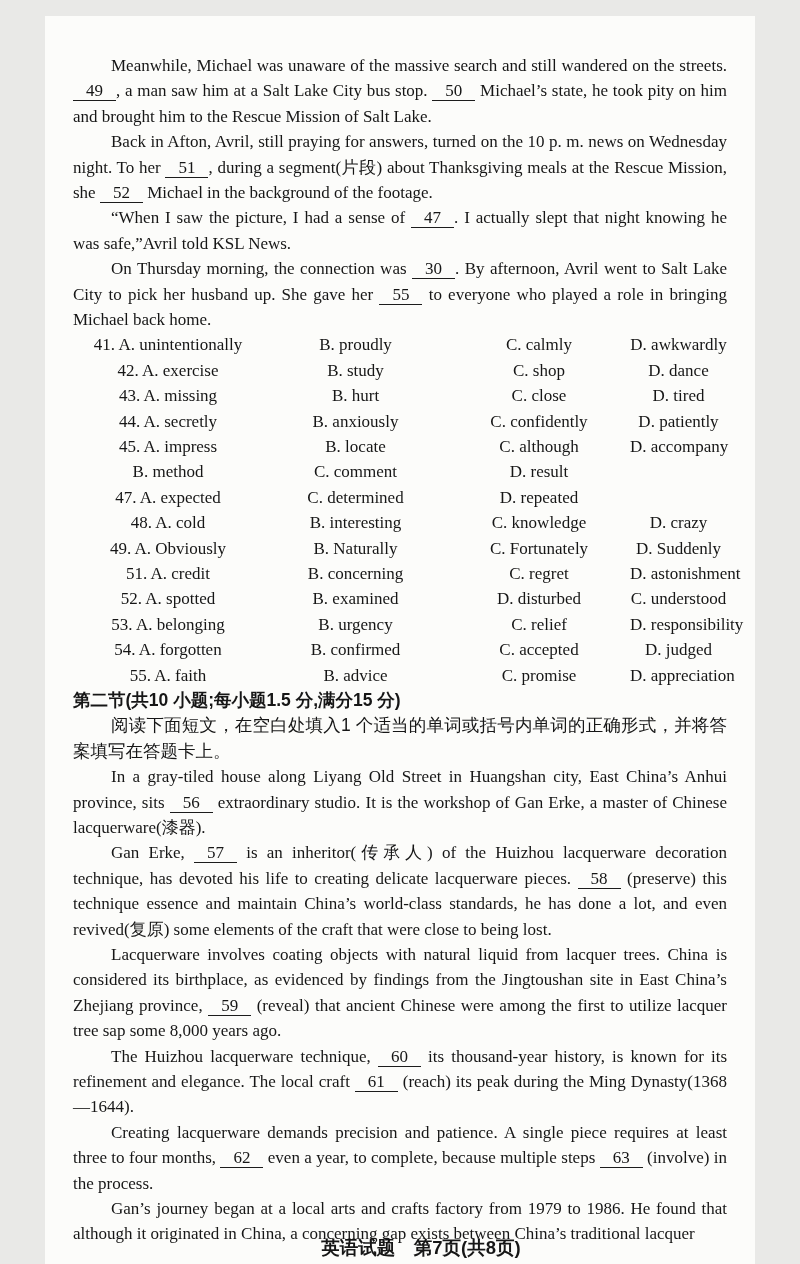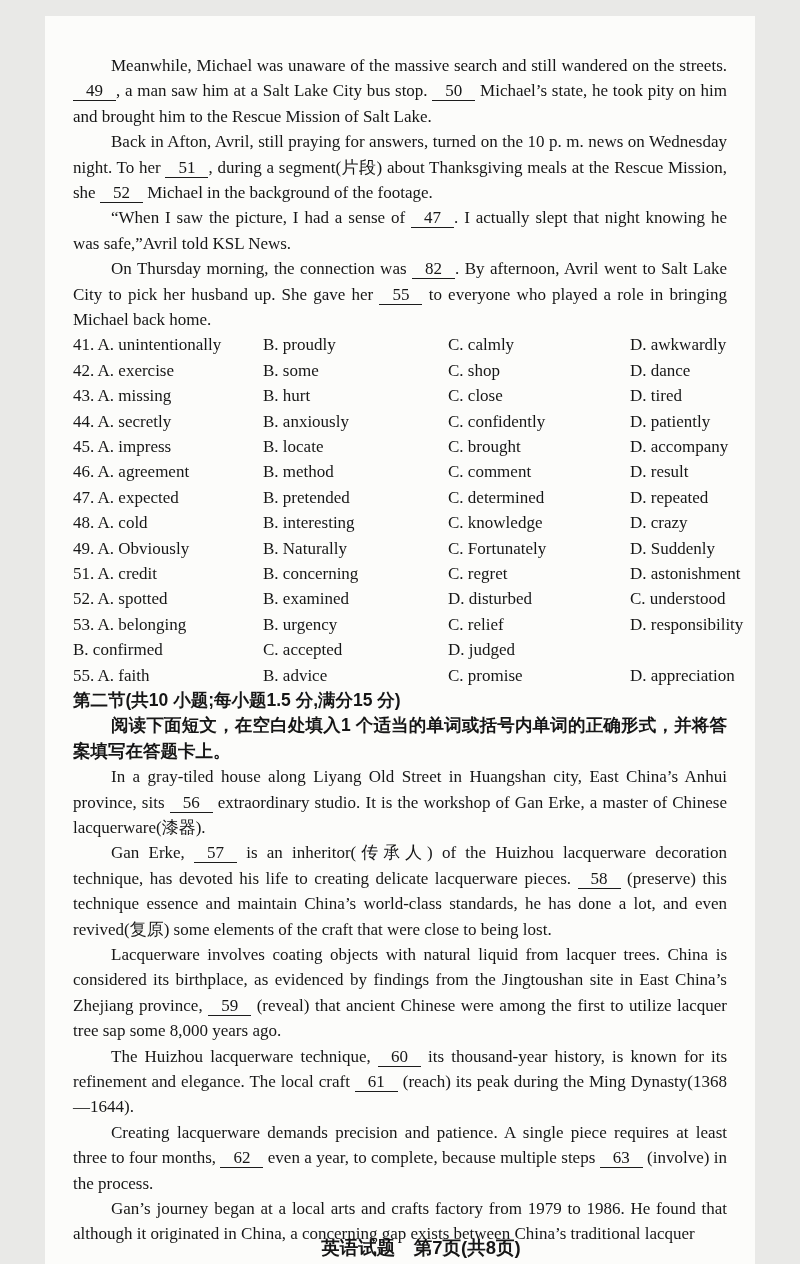--- a/index.html
+++ b/index.html
@@ -29,33 +29,34 @@
     padding: 0 13px;
     border-bottom: 1.5px solid #1c1c1c;
     line-height: 19px;
     font-size: 17px;
   }
   .opt-grid { margin: 0; }
   .opt-row {
     display: grid;
     grid-template-columns: 190px 185px 182px 1fr;
     height: 25.4px;
+    text-align: center;
   }
   .opt-cell { white-space: nowrap; overflow: visible; }
   .cjk-heading {
     margin: 0;
     font-family: "Liberation Sans", "DejaVu Sans", sans-serif;
     font-weight: bold;
     font-size: 17.5px;
     text-indent: 0;
   }
   .cjk-instructions {
     margin: 0;
     font-family: "Liberation Sans", "DejaVu Sans", sans-serif;
-    font-weight: bold;
+    font-weight: normal;
     font-size: 17.5px;
     text-indent: 38px;
     text-align: justify;
   }
   .footer {
     position: absolute;
     left: 0;
     right: 0;
     top: 1219px;
     text-align: center;
@@ -69,64 +70,62 @@
 </head>
 <body>
 
 <div class="page">
 
   <section>
     <div>
         <p class="para">Meanwhile, Michael was unaware of the massive search and still wandered on the streets. <span class="blank">49</span>, a man saw him at a Salt Lake City bus stop. <span class="blank">50</span> Michael’s state, he took pity on him and brought him to the Rescue Mission of Salt Lake.</p>
         <p class="para">Back in Afton, Avril, still praying for answers, turned on the 10 p. m. news on Wednesday night. To her <span class="blank">51</span>, during a segment(片段) about Thanksgiving meals at the Rescue Mission, she <span class="blank">52</span> Michael in the background of the footage.</p>
         <p class="para">“When I saw the picture, I had a sense of <span class="blank">47</span>. I actually slept that night knowing he was safe,”Avril told KSL News.</p>
-        <p class="para">On Thursday morning, the connection was <span class="blank">82</span>. By afternoon, Avril went to Salt Lake City to pick her husband up. She gave her <span class="blank">55</span> to everyone who played a role in bringing Michael back home.</p>
+        <p class="para">On Thursday morning, the connection was <span class="blank">30</span>. By afternoon, Avril went to Salt Lake City to pick her husband up. She gave her <span class="blank">55</span> to everyone who played a role in bringing Michael back home.</p>
       </div>
   </section>
 
   <div class="opt-grid">
       <div class="opt-row">
         <div class="opt-cell">41. A. unintentionally</div>
         <div class="opt-cell">B. proudly</div>
         <div class="opt-cell">C. calmly</div>
         <div class="opt-cell">D. awkwardly</div>
       </div>
       <div class="opt-row">
         <div class="opt-cell">42. A. exercise</div>
-        <div class="opt-cell">B. some</div>
+        <div class="opt-cell">B. study</div>
         <div class="opt-cell">C. shop</div>
         <div class="opt-cell">D. dance</div>
       </div>
       <div class="opt-row">
         <div class="opt-cell">43. A. missing</div>
         <div class="opt-cell">B. hurt</div>
         <div class="opt-cell">C. close</div>
         <div class="opt-cell">D. tired</div>
       </div>
       <div class="opt-row">
         <div class="opt-cell">44. A. secretly</div>
         <div class="opt-cell">B. anxiously</div>
         <div class="opt-cell">C. confidently</div>
         <div class="opt-cell">D. patiently</div>
       </div>
       <div class="opt-row">
         <div class="opt-cell">45. A. impress</div>
         <div class="opt-cell">B. locate</div>
-        <div class="opt-cell">C. brought</div>
+        <div class="opt-cell">C. although</div>
         <div class="opt-cell">D. accompany</div>
       </div>
       <div class="opt-row">
-        <div class="opt-cell">46. A. agreement</div>
         <div class="opt-cell">B. method</div>
         <div class="opt-cell">C. comment</div>
         <div class="opt-cell">D. result</div>
       </div>
       <div class="opt-row">
         <div class="opt-cell">47. A. expected</div>
-        <div class="opt-cell">B. pretended</div>
         <div class="opt-cell">C. determined</div>
         <div class="opt-cell">D. repeated</div>
       </div>
       <div class="opt-row">
         <div class="opt-cell">48. A. cold</div>
         <div class="opt-cell">B. interesting</div>
         <div class="opt-cell">C. knowledge</div>
         <div class="opt-cell">D. crazy</div>
       </div>
       <div class="opt-row">
@@ -147,20 +146,21 @@
         <div class="opt-cell">D. disturbed</div>
         <div class="opt-cell">C. understood</div>
       </div>
       <div class="opt-row">
         <div class="opt-cell">53. A. belonging</div>
         <div class="opt-cell">B. urgency</div>
         <div class="opt-cell">C. relief</div>
         <div class="opt-cell">D. responsibility</div>
       </div>
       <div class="opt-row">
+        <div class="opt-cell">54. A. forgotten</div>
         <div class="opt-cell">B. confirmed</div>
         <div class="opt-cell">C. accepted</div>
         <div class="opt-cell">D. judged</div>
       </div>
       <div class="opt-row">
         <div class="opt-cell">55. A. faith</div>
         <div class="opt-cell">B. advice</div>
         <div class="opt-cell">C. promise</div>
         <div class="opt-cell">D. appreciation</div>
       </div>

